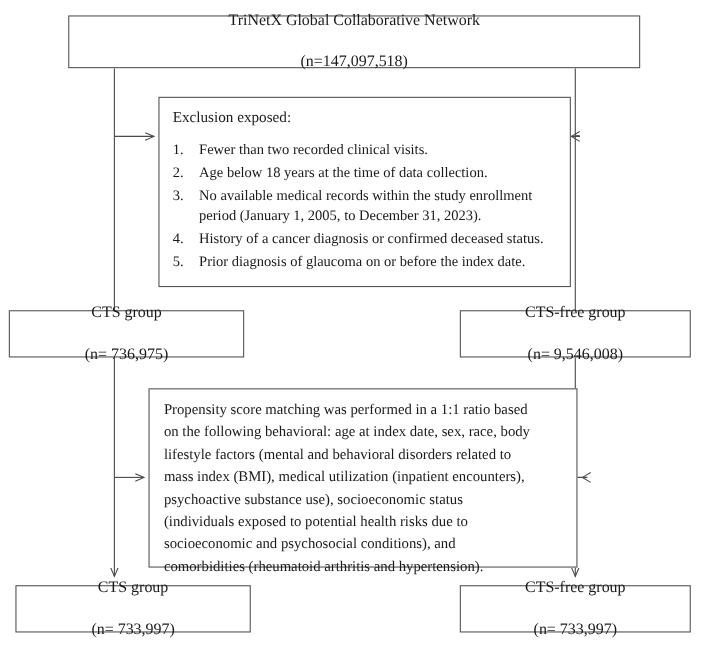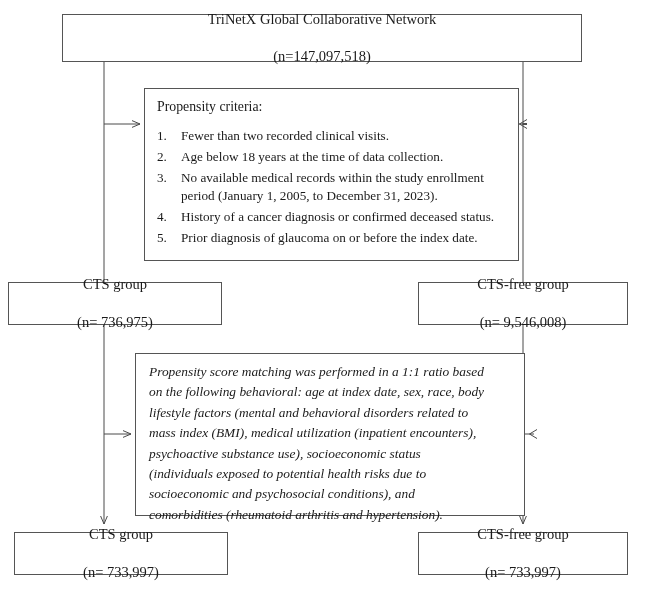--- a/index.html
+++ b/index.html
@@ -79,21 +79,20 @@
 
   
   #psm-box {
     left: 135px;
     top: 353px;
     width: 390px;
     height: 163px;
     padding: 8px 12px 6px 13px;
     font-size: 13.4px;
     line-height: 1.52;
-    font-style: italic;
   }
   #psm-text .pline { white-space: nowrap; }
 
   
   #cts-mid-box   { left: 8px;   top: 282px; width: 214px; height: 43px; }
   #ctsfree-mid-box { left: 418px; top: 282px; width: 210px; height: 43px; }
 
   
   #cts-bottom-box    { left: 14px;  top: 532px; width: 214px; height: 43px; }
   #ctsfree-bottom-box { left: 418px; top: 532px; width: 210px; height: 43px; }
@@ -173,21 +172,21 @@
     <line x1="523" y1="434" x2="534" y2="434" stroke-width="1"></line>
     <path d="M537,429.5 L529.5,434 L537,438.5" stroke-width="1" fill="none"></path>
   </svg>
 
   <div class="box group-box" id="root-box">
     <div class="gline">TriNetX Global Collaborative Network</div>
     <div class="gline">(n=147,097,518)</div>
   </div>
 
   <div class="box" id="exclusion-box">
-    <div id="exclusion-title">Propensity criteria:</div>
+    <div id="exclusion-title">Exclusion exposed:</div>
     <ol id="exclusion-list">
       <li>
         <span class="num">1.</span>
         <span>Fewer than two recorded clinical visits.</span>
       </li>
       <li>
         <span class="num">2.</span>
         <span>Age below 18 years at the time of data collection.</span>
       </li>
       <li>

